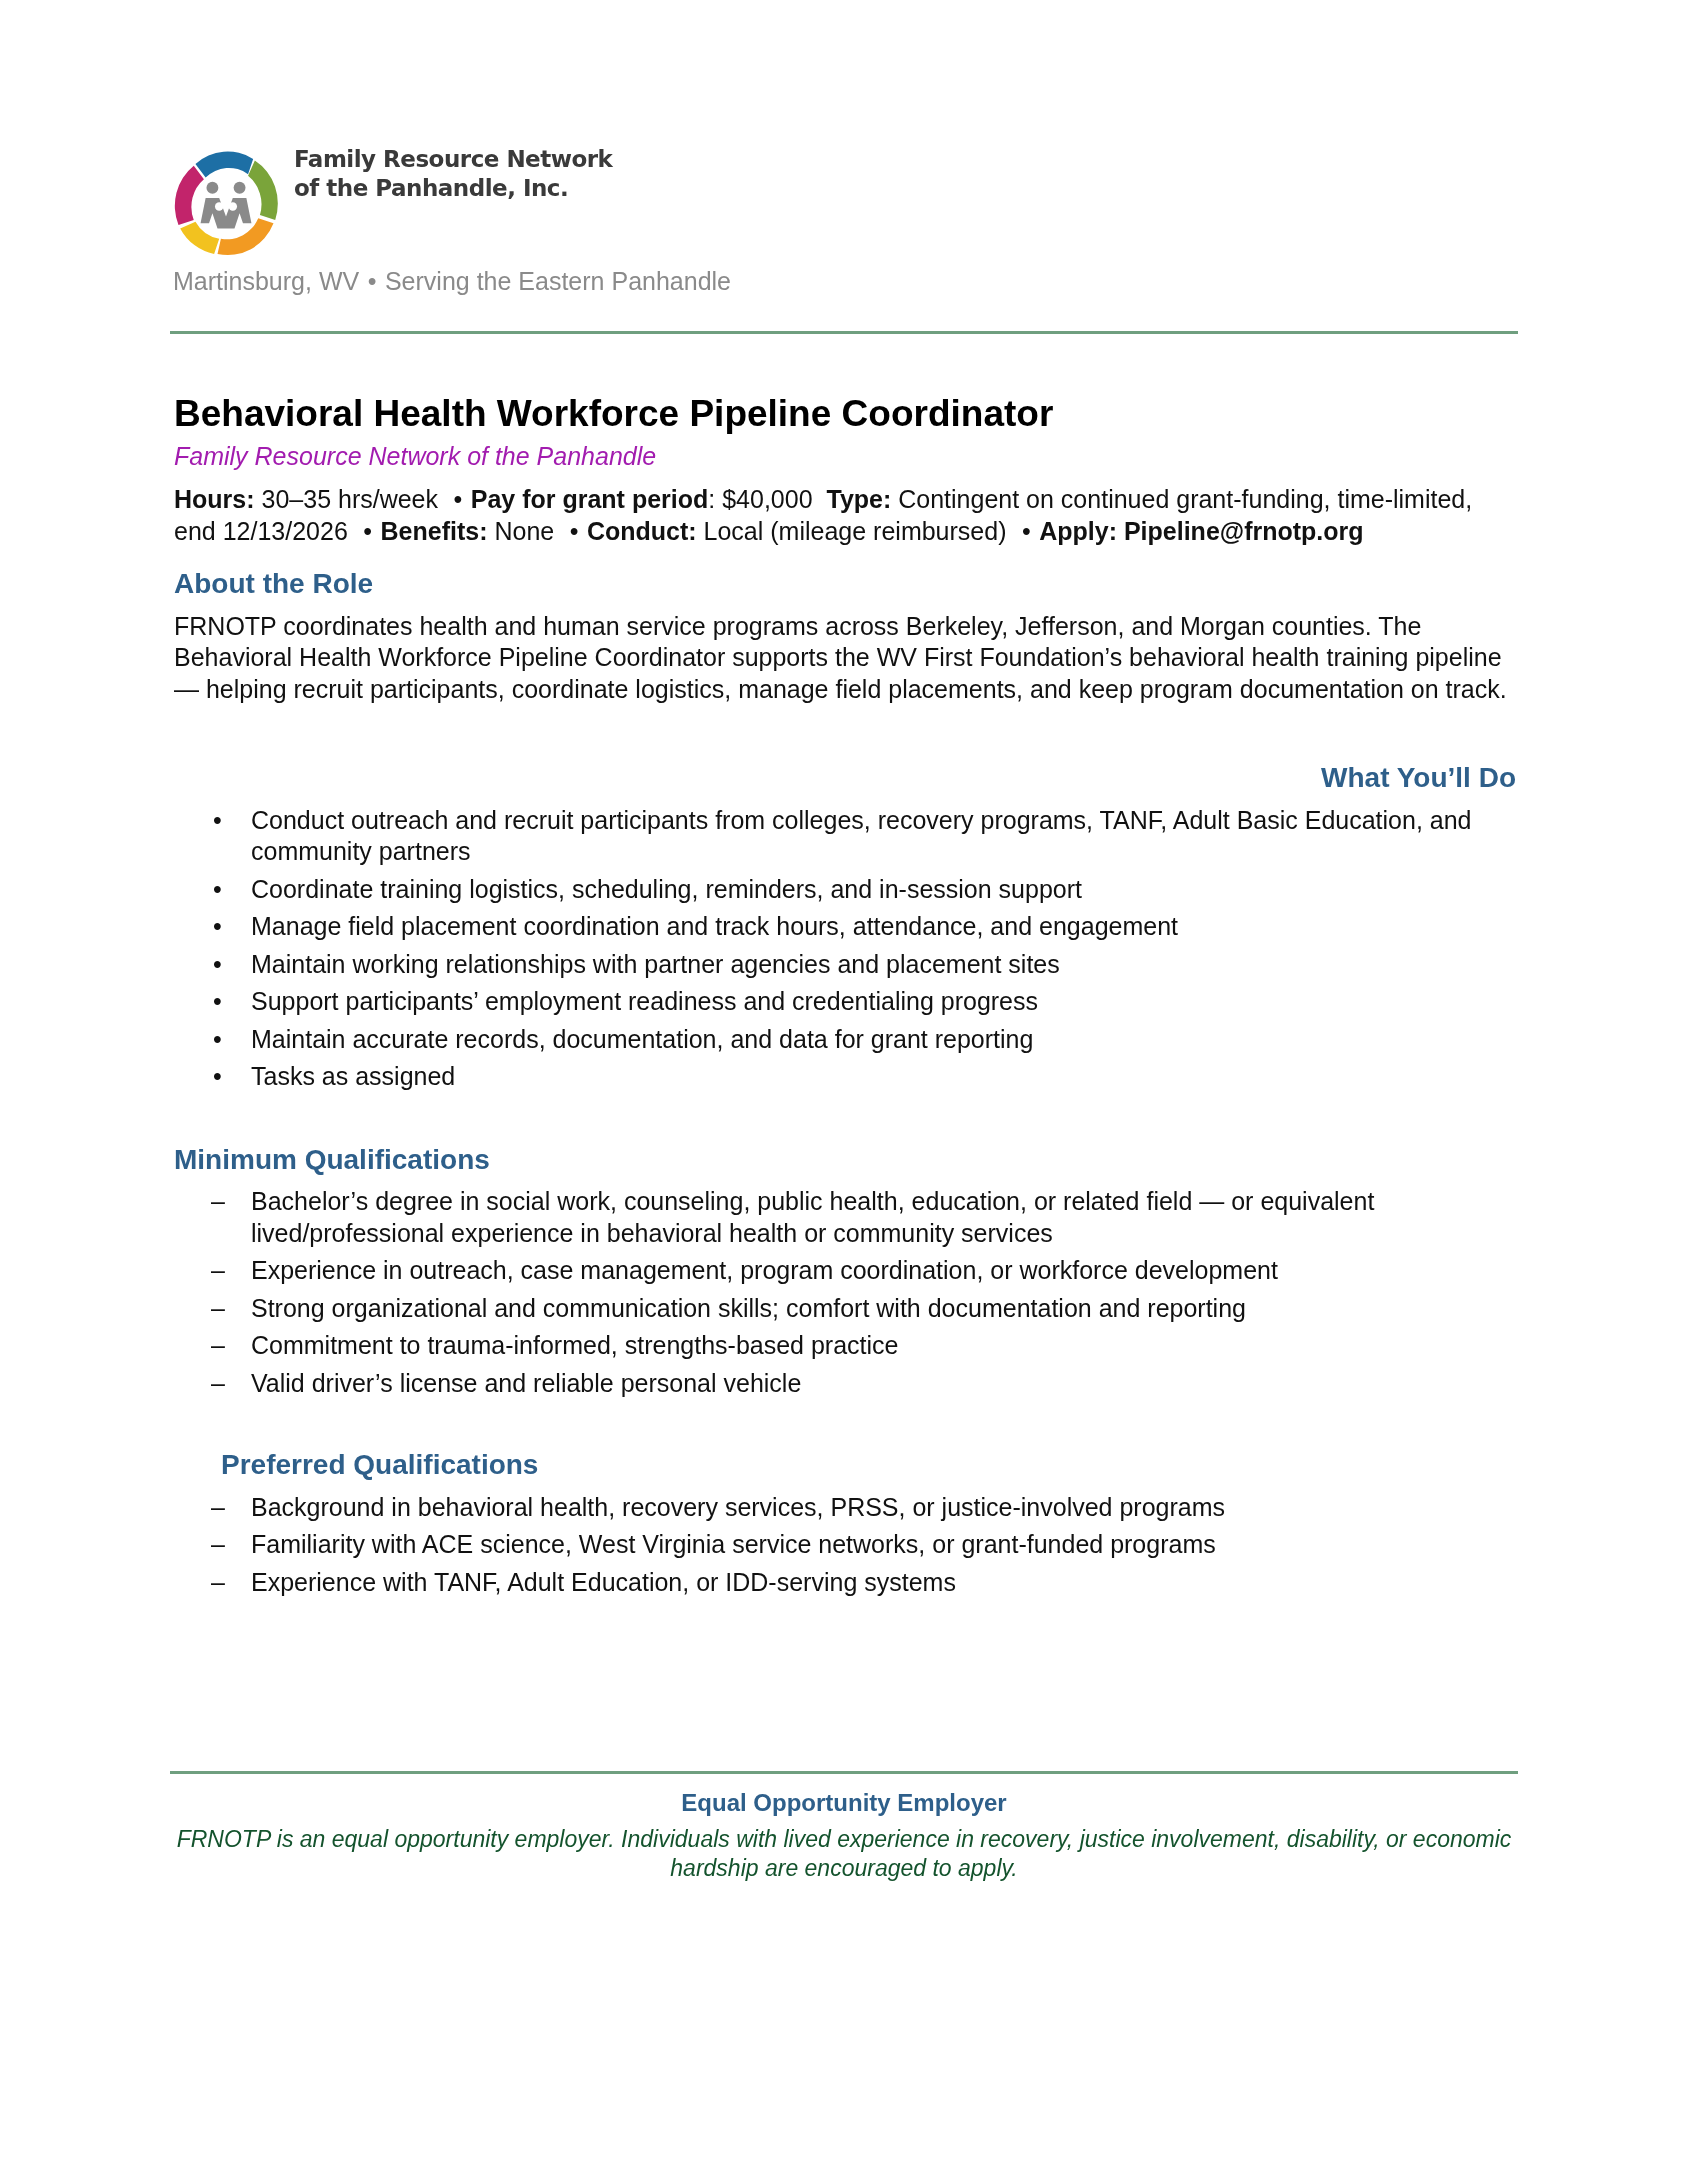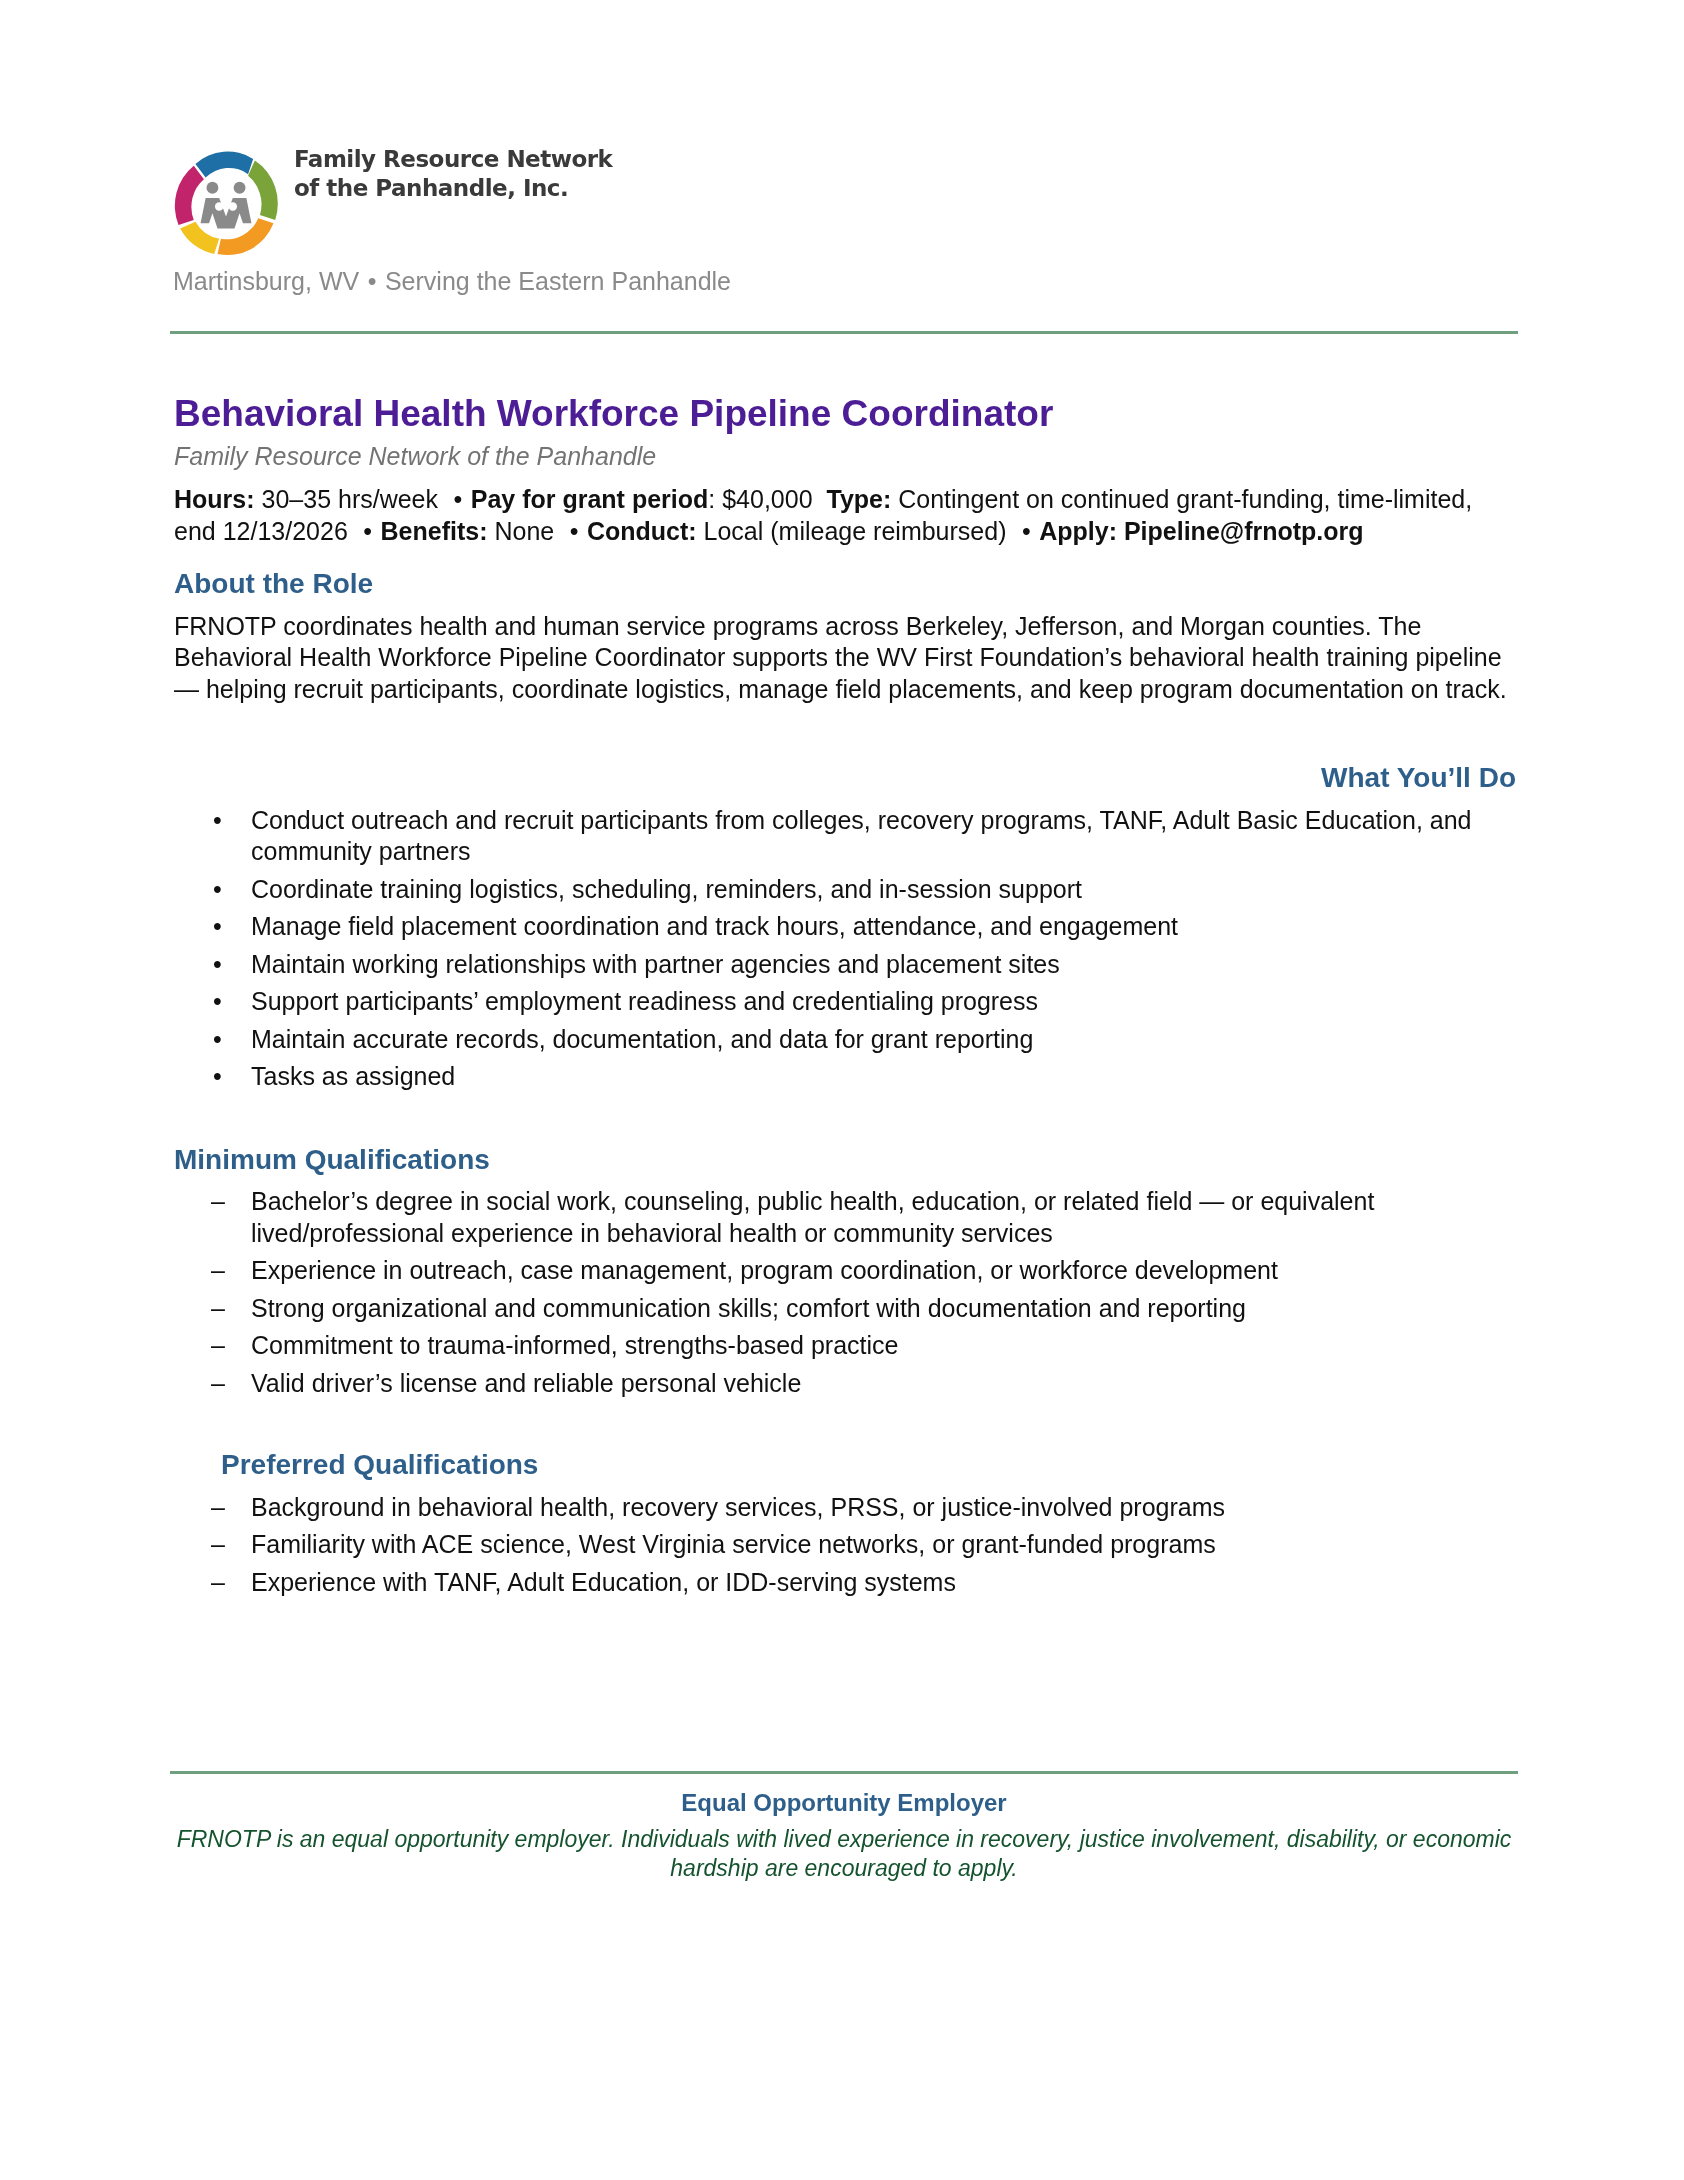--- a/index.html
+++ b/index.html
@@ -16,22 +16,22 @@
     color: #3a3a3a; font-size: 23px; line-height: 29px; letter-spacing: -0.5px; }
   .location { position: absolute; left: 173px; top: 267px; font-size: 25px; color: #8a8a8a; }
   .location .sep { margin: 0 8.5px; }
 
   .divider { position: absolute; left: 170px; width: 1348px; height: 2.6px; background: #6f9f7f; }
   .divider.top { top: 331px; }
   .divider.bottom { top: 1771px; }
 
   
   .content { position: absolute; left: 174px; top: 390px; width: 1342px; }
-  .title { font-size: 37px; font-weight: bold; color: #4c1d95; margin: 0; line-height: 48px; }
-  .subtitle { font-size: 25px; font-style: italic; color: #737373; margin-top: 3.4px; line-height: 31px; }
+  .title { font-size: 37px; font-weight: bold; color: #000000; margin: 0; line-height: 48px; }
+  .subtitle { font-size: 25px; font-style: italic; color: #a21caf; margin-top: 3.4px; line-height: 31px; }
   .meta { font-size: 25px; line-height: 31.5px; margin-top: 12px; }
   .meta b { font-weight: bold; }
   .meta .dot { margin: 0 8.5px; }
 
   .section-heading { font-size: 28px; font-weight: bold; color: #2e5f8a; line-height: 36px; margin: 0; }
   .h-about { margin-top: 19px; }
   .para { font-size: 25px; line-height: 31.5px; margin-top: 8.5px; }
   .h-do { margin-top: 55px; text-align: right; }
   .h-min { margin-top: 49px; }
   .h-pref { margin-top: 48px; margin-left: 47px; }

